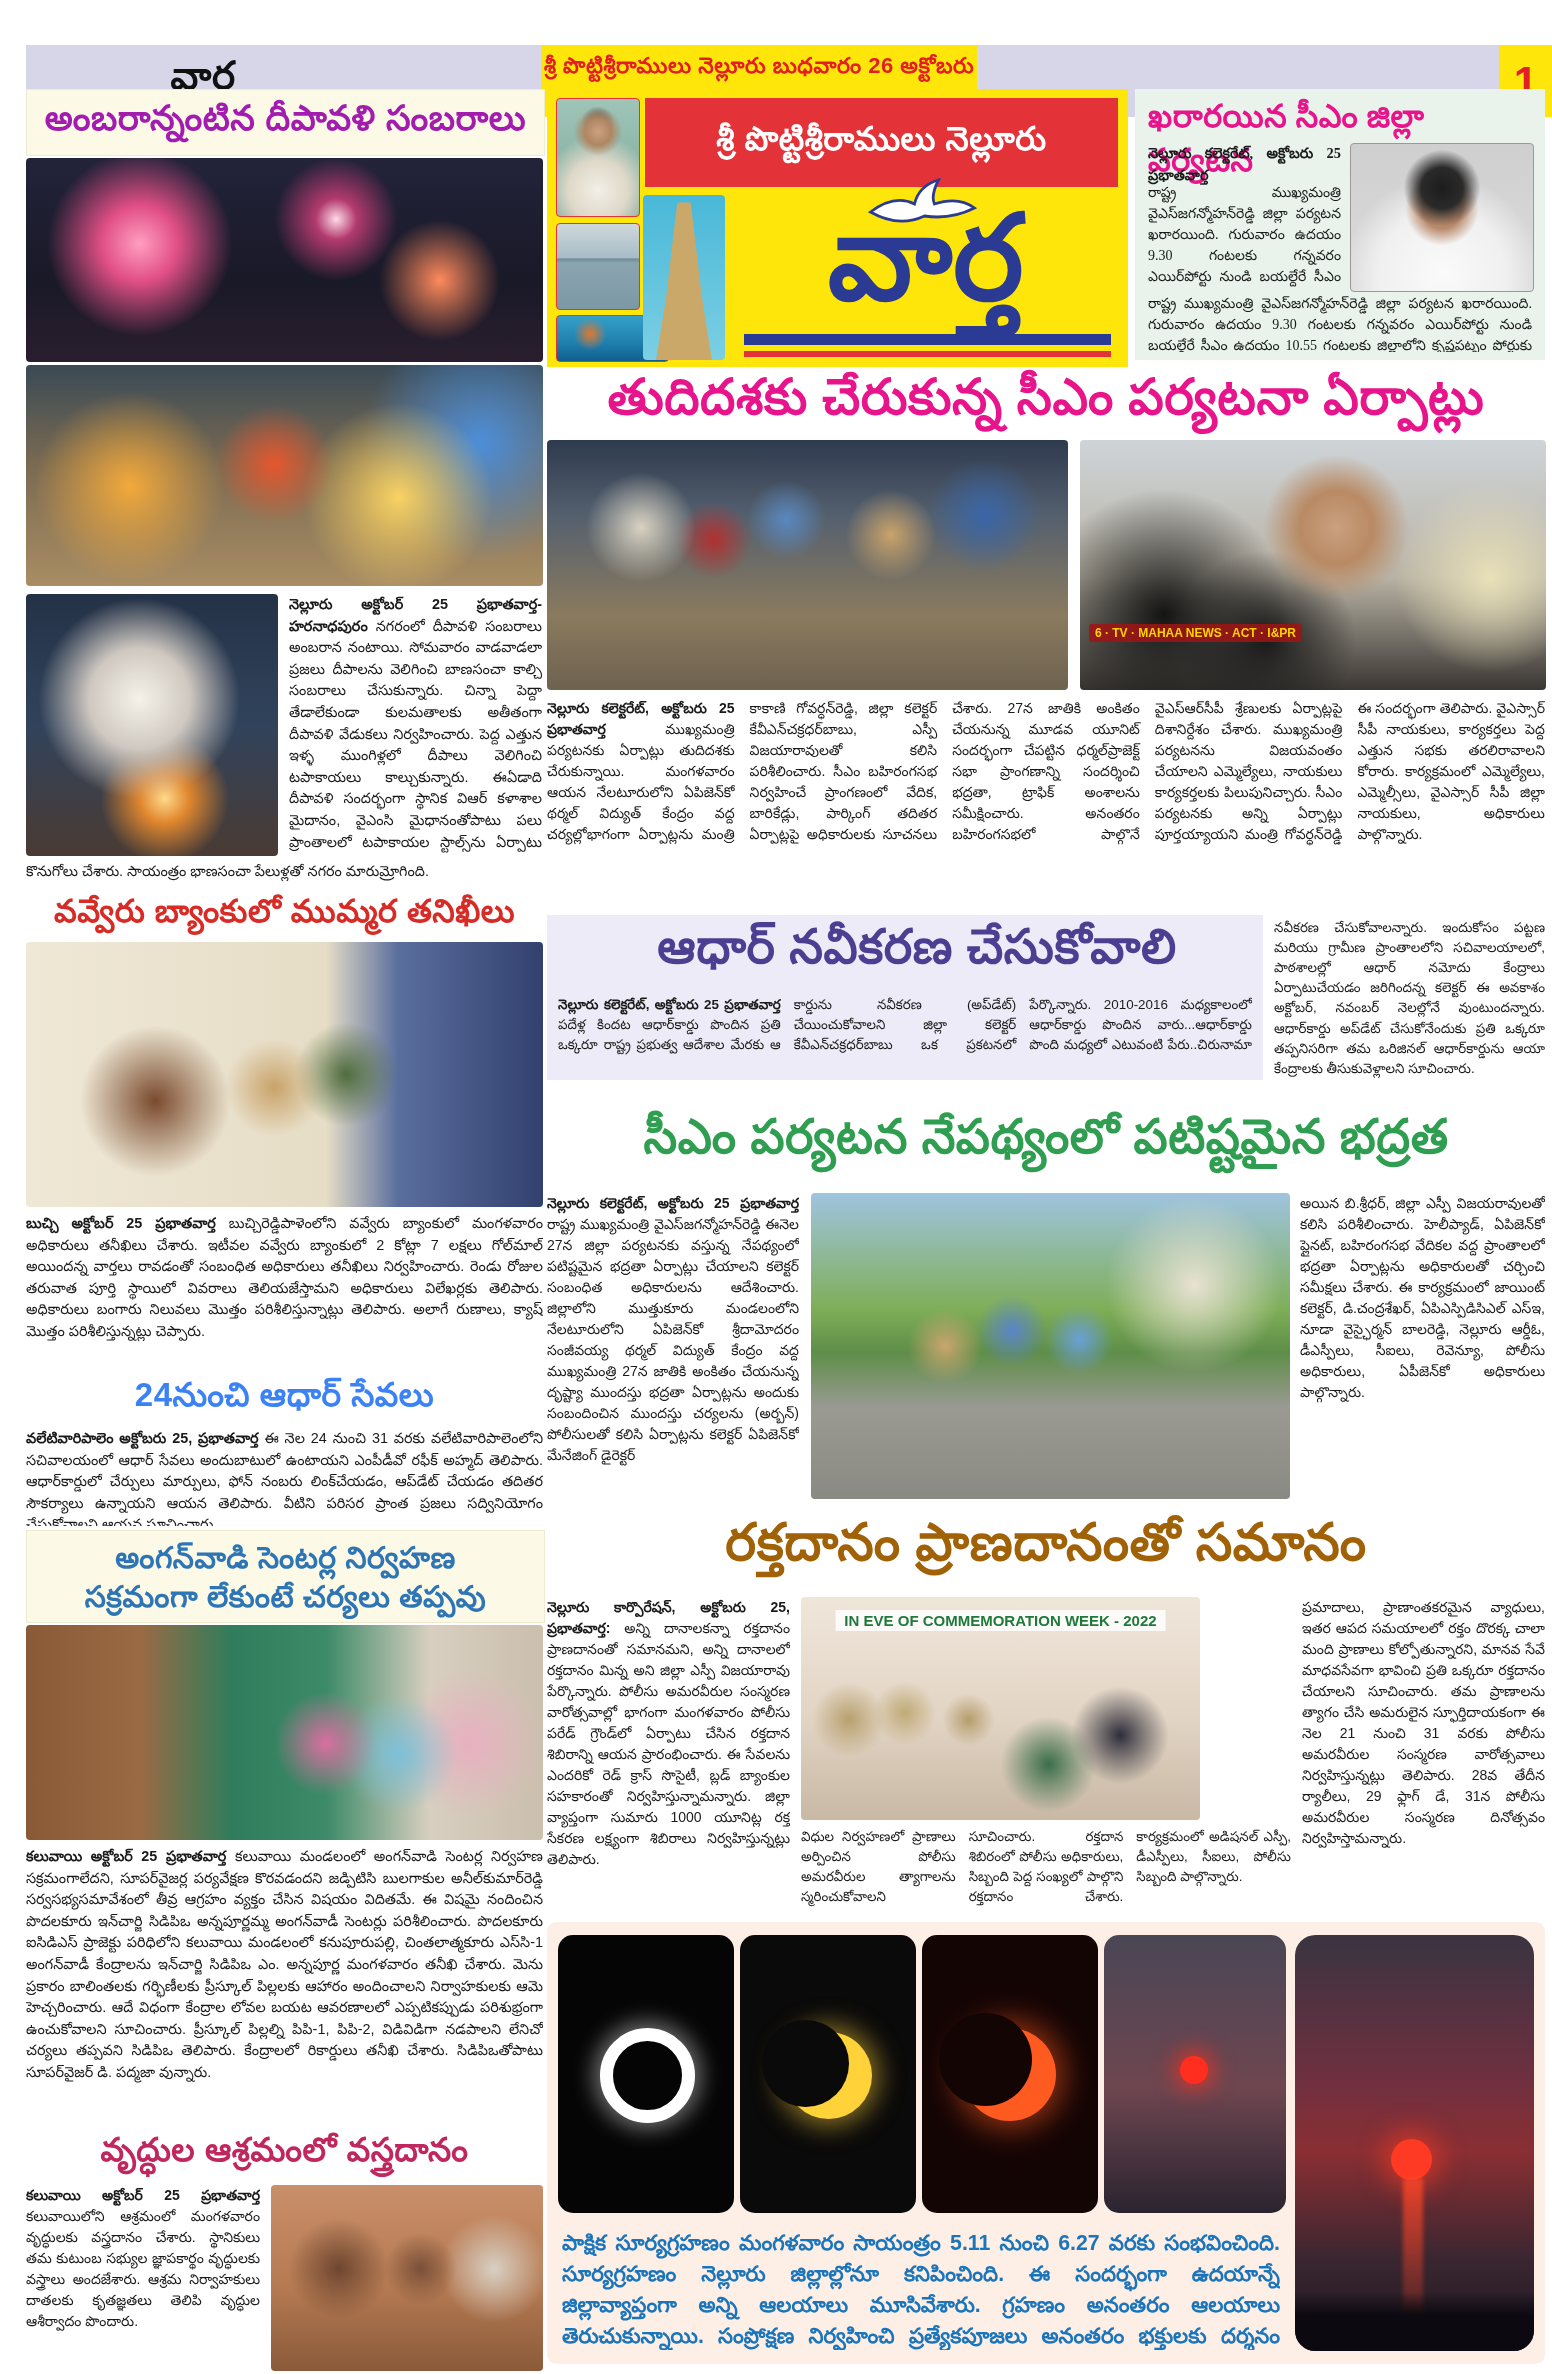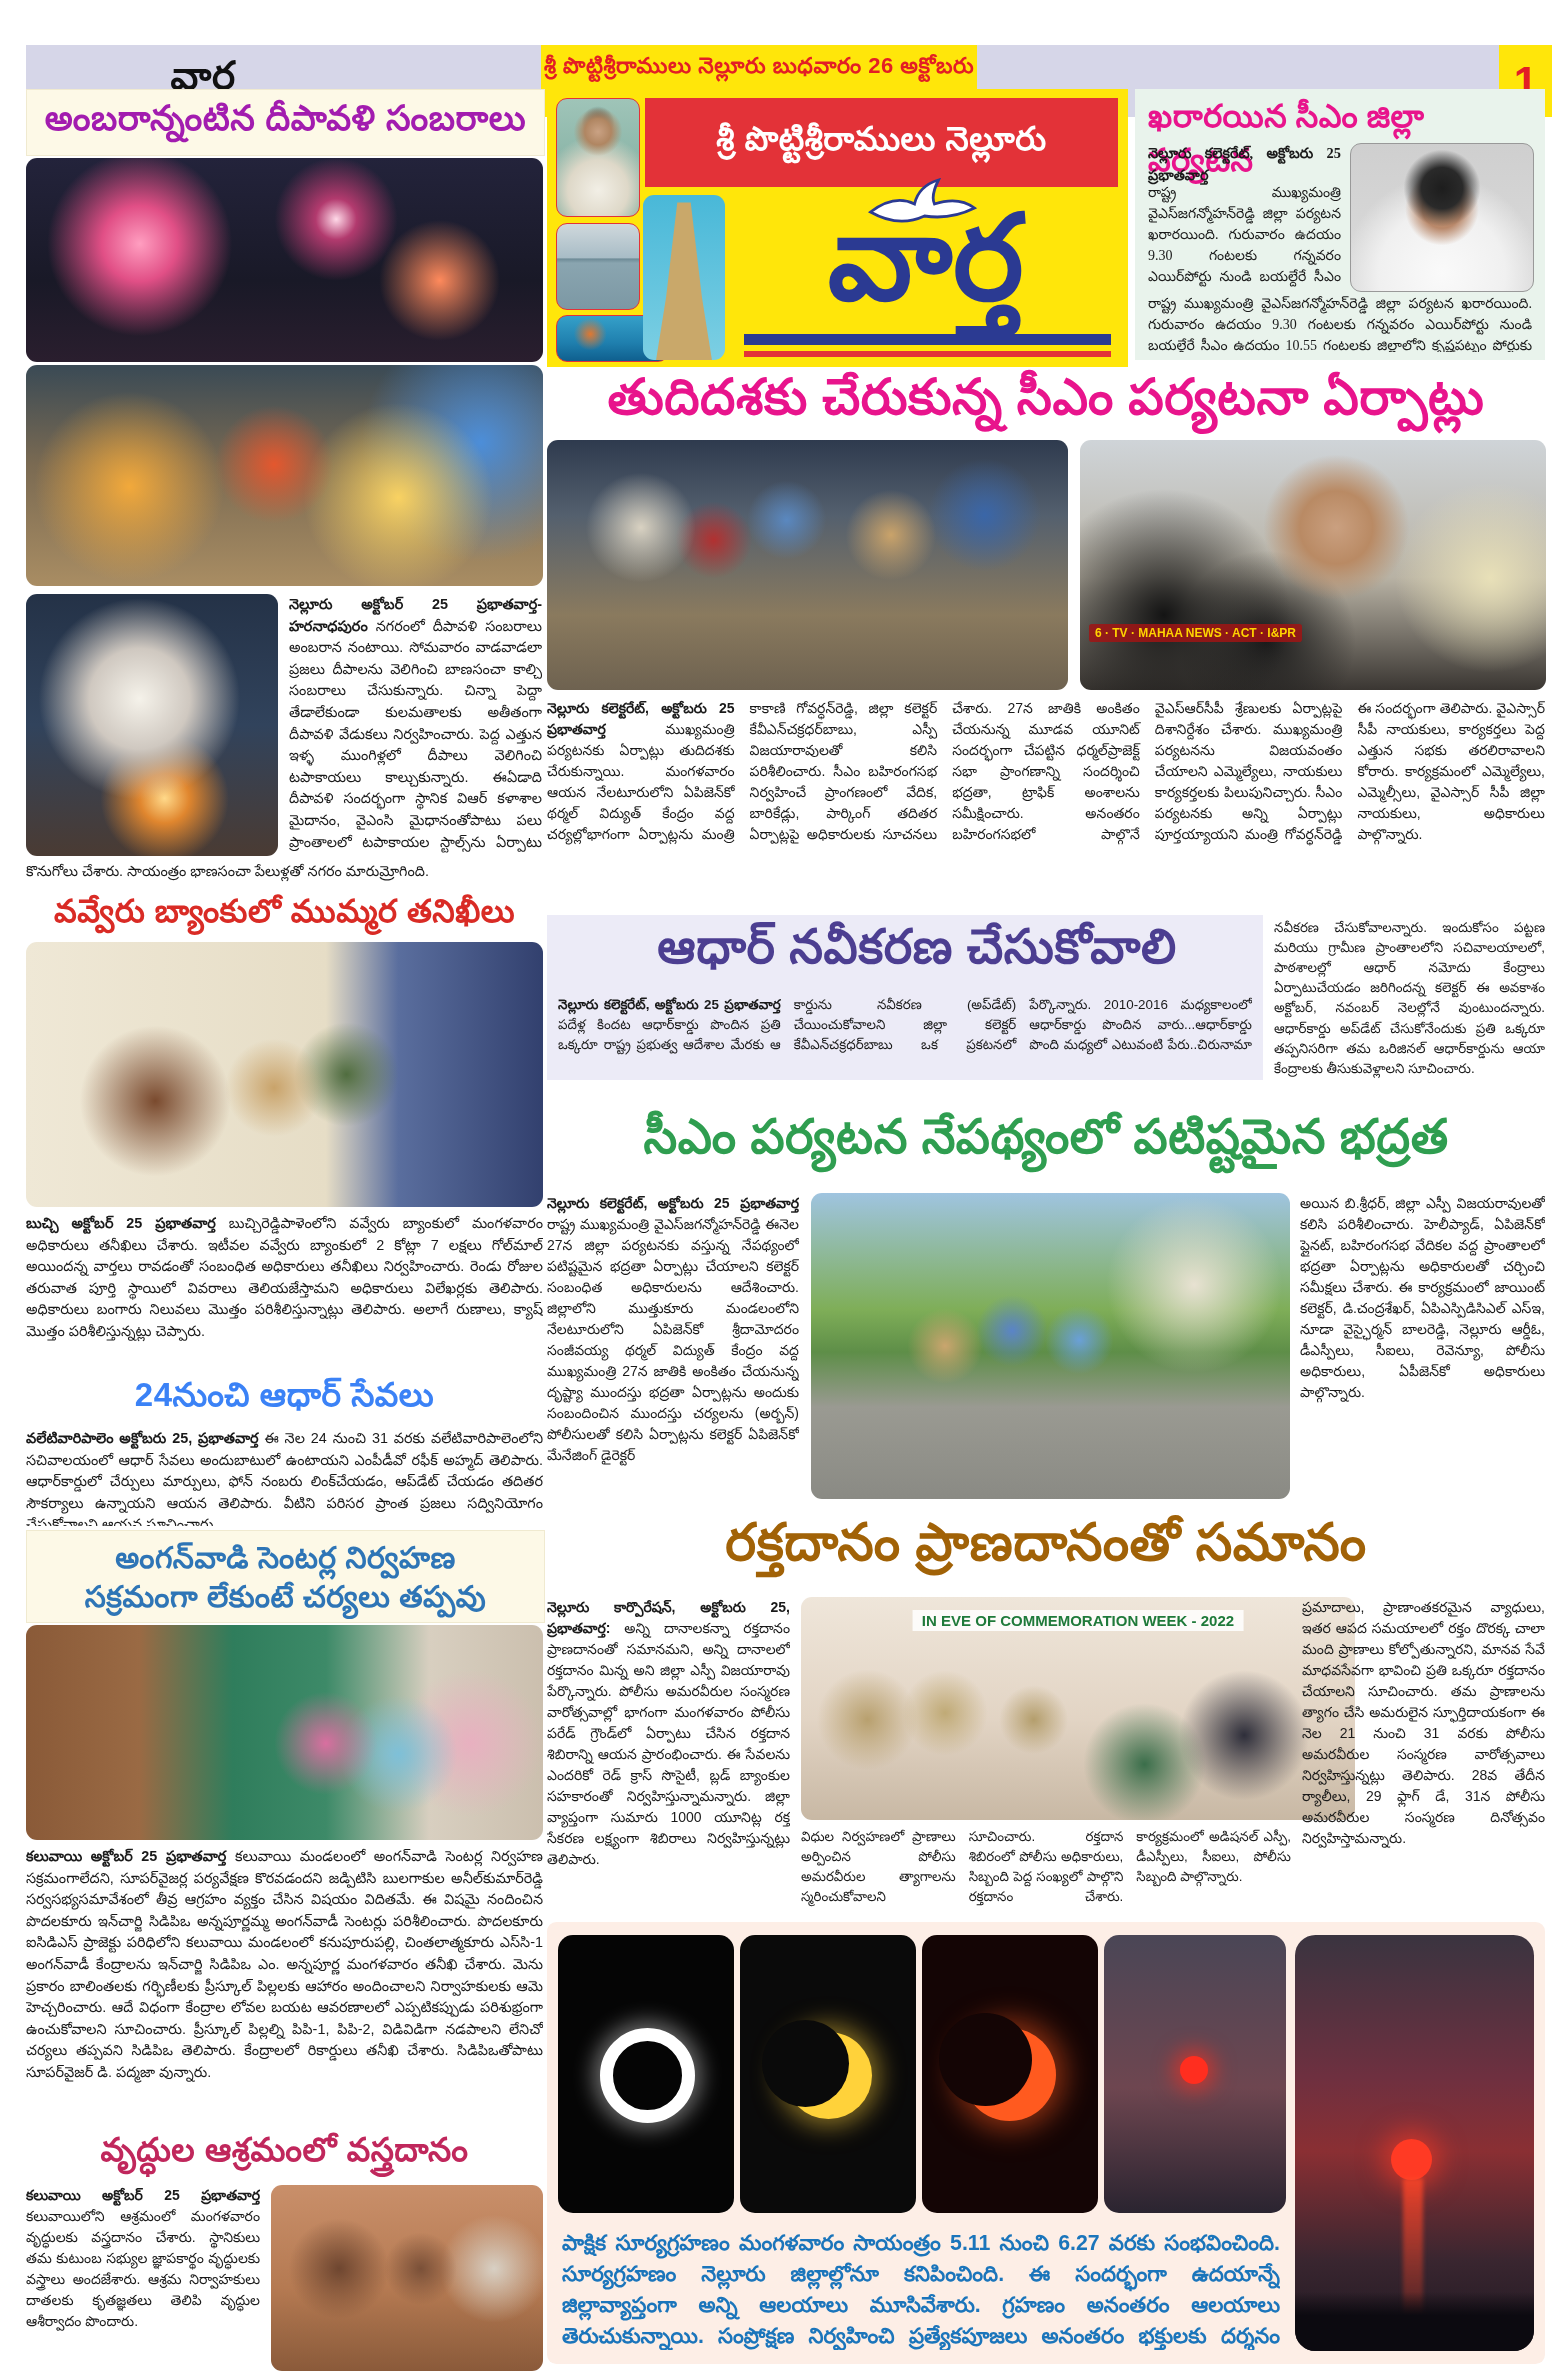--- a/index.html
+++ b/index.html
@@ -1,19 +1,19 @@
 <!DOCTYPE html>
 <html style="font-size:15px"><head>
 <meta charset="utf-8">
 <style>
   html,body{margin:0;padding:0;background:#fff;}
   #canvas{position:relative;width:1553px;height:2375px;background:#fff;overflow:hidden;
           font-family:"Liberation Sans","DejaVu Sans",sans-serif;color:#1a1a1a;}
   .abs{position:absolute;}
-  .photo{background:#888;border-radius:11px;overflow:hidden;}
+  .photo{background:#888;border-radius:4px;overflow:hidden;}
   .body{font-size:14.4px;line-height:1.5;text-align:justify;margin:0;}
   .dl{font-weight:bold;}
   .ctr{display:flex;align-items:center;justify-content:center;text-align:center;}
   .hl{font-weight:bold;letter-spacing:0.5px;}
   .creambox{background:#fdf9e7;border:0.9px solid #f0ead0;}
   .cols5{column-count:5;column-gap:15px;}
   .cols3{column-count:3;column-gap:13px;}
   .tile{border-radius:15px;position:relative;overflow:hidden;}
   .sun{position:absolute;border-radius:50%;}
 </style>
@@ -219,21 +219,21 @@
 
   <div class="abs ctr" style="left:547px;top:1512px;width:998px;height:72px;">
     <span class="hl" style="font-size:52px;color:#a16207;">రక్తదానం ప్రాణదానంతో సమానం</span>
   </div>
 
   <p class="abs body" style="left:547px;top:1597px;width:243px;height:312px;overflow:hidden;font-size:14px;">
     <b class="dl">నెల్లూరు కార్పొరేషన్, అక్టోబరు 25, ప్రభాతవార్త:</b>
     <span>అన్ని దానాలకన్నా రక్తదానం ప్రాణదానంతో సమానమని, అన్ని దానాలలో రక్తదానం మిన్న అని జిల్లా ఎస్పీ విజయారావు పేర్కొన్నారు. పోలీసు అమరవీరుల సంస్మరణ వారోత్సవాల్లో భాగంగా మంగళవారం పోలీసు పరేడ్ గ్రౌండ్‌లో ఏర్పాటు చేసిన రక్తదాన శిబిరాన్ని ఆయన ప్రారంభించారు. ఈ సేవలను ఎందరికో రెడ్ క్రాస్ సొసైటీ, బ్లడ్ బ్యాంకుల సహకారంతో నిర్వహిస్తున్నామన్నారు. జిల్లా వ్యాప్తంగా సుమారు 1000 యూనిట్ల రక్త సేకరణ లక్ష్యంగా శిబిరాలు నిర్వహిస్తున్నట్లు తెలిపారు.</span>
   </p>
 
-  <div class="abs photo" style="left:801px;top:1597px;width:554px;height:223px;
+  <div class="abs photo" style="left:801px;top:1597px;width:399px;height:223px;
        background:radial-gradient(circle at 12% 55%,#b8a06e 0%,rgba(0,0,0,0) 10%),
                   radial-gradient(circle at 26% 52%,#c0aa76 0%,rgba(0,0,0,0) 10%),
                   radial-gradient(circle at 42% 55%,#b49e6c 0%,rgba(0,0,0,0) 10%),
                   radial-gradient(circle at 62% 75%,#3a6e4a 0%,rgba(0,0,0,0) 16%),
                   radial-gradient(circle at 80% 62%,#2e2e3a 0%,rgba(0,0,0,0) 14%),
                   linear-gradient(180deg,#efe6da 0%,#e2d4c4 55%,#c8b8a4 100%);">
     <span style="position:absolute;left:50%;top:13px;transform:translateX(-50%);font-size:15px;font-weight:bold;
                  color:#1f7a3a;background:rgba(255,255,255,.85);padding:1.9px 9.3px;white-space:nowrap;">IN EVE OF COMMEMORATION WEEK - 2022</span>
   </div>
 

